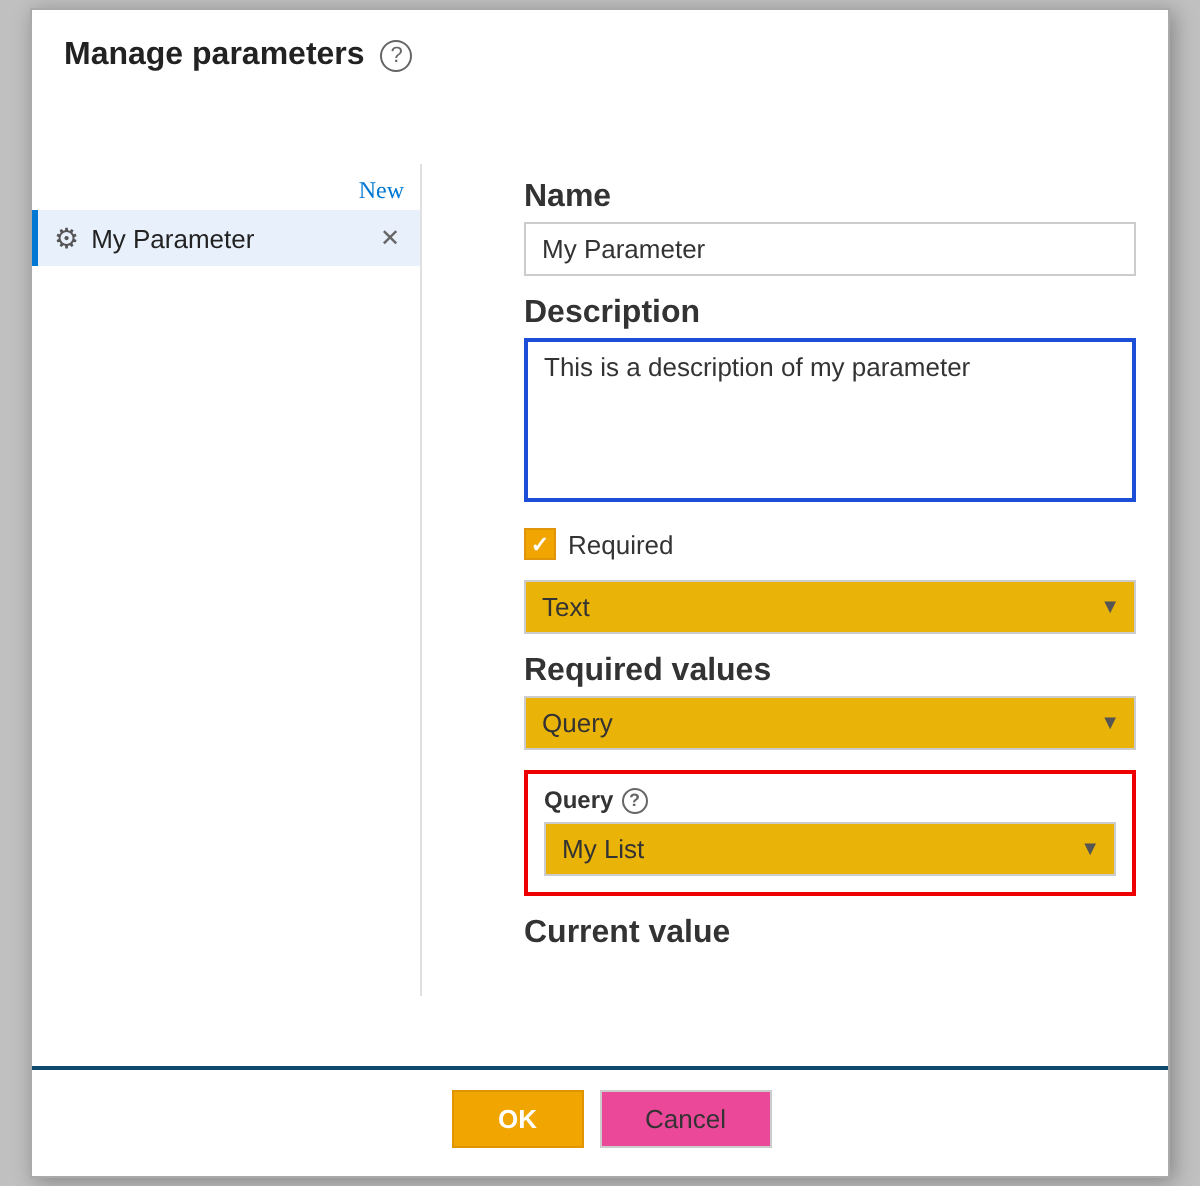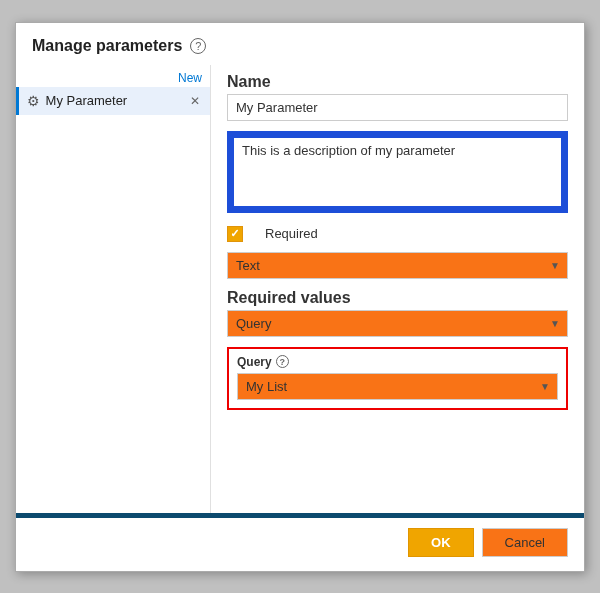--- a/index.html
+++ b/index.html
@@ -1,15 +1,15 @@
 <!DOCTYPE html>
 <html><head>
   <meta charset="utf-8">
   <style>
-    * { box-sizing: border-box; margin: 0; padding: 0; }
+    * { box-sizing: border-box; margin: 0; padding: 0; gap: 35px; }
     body {
       background: #c0c0c0;
       display: flex;
       align-items: center;
       justify-content: center;
       width: 600px;
       height: 593px;
       font-family: 'Segoe UI', Arial, sans-serif;
       font-size: 13px;
       color: #333;
@@ -59,20 +59,21 @@
       border-right: 1px solid #e0e0e0;
       padding-top: 4px;
       flex-shrink: 0;
     }
     .sidebar-new-label {
       text-align: right;
       padding: 2px 8px 2px 0;
       font-size: 12px;
       color: #0078d4;
       font-weight: 500;
+      font-family: Liberation Serif, serif;
     }
     .sidebar-item {
       display: flex;
       align-items: center;
       padding: 6px 8px;
       background: #e8f0fb;
       border-left: 3px solid #0078d4;
       gap: 6px;
       cursor: pointer;
     }
@@ -114,21 +115,21 @@
       border: 1px solid #ccc;
       padding: 5px 8px;
       font-size: 13px;
       color: #333;
       outline: none;
       font-family: inherit;
     }
     .field-textarea {
       width: 100%;
       height: 82px;
-      border: 7px solid #1d4ed8;
+      border: 2px solid #1d4ed8;
       padding: 5px 8px;
       font-size: 13px;
       color: #333;
       outline: none;
       font-family: inherit;
       resize: none;
     }
     .checkbox-row {
       display: flex;
       align-items: center;
@@ -147,33 +148,32 @@
       cursor: pointer;
     }
     .checkbox-check {
       color: #fff;
       font-size: 11px;
       font-weight: bold;
     }
     .checkbox-label {
       font-size: 13px;
       color: #333;
-      margin-left: 16px;
     }
     .select-wrapper {
       position: relative;
       width: 100%;
     }
     .field-select {
       width: 100%;
       border: 1px solid #ccc;
       padding: 5px 28px 5px 8px;
       font-size: 13px;
       color: #333;
-      background: #f97316;
+      background: #eab308;
       appearance: none;
       -webkit-appearance: none;
       outline: none;
       font-family: inherit;
       cursor: pointer;
     }
     .select-arrow {
       position: absolute;
       right: 8px;
       top: 50%;
@@ -203,40 +203,40 @@
       border-radius: 50%;
       display: inline-flex;
       align-items: center;
       justify-content: center;
       font-size: 9px;
       color: #666;
       cursor: pointer;
     }
     .dialog-footer {
       display: flex;
-      justify-content: flex-end;
+      justify-content: center;
       padding: 10px 16px 14px 28px;
       gap: 8px;
-      border-top: 5px solid #0c4a6e;
+      border-top: 2px solid #0c4a6e;
     }
     .btn {
       padding: 6px 22px;
       font-size: 13px;
       font-family: inherit;
       cursor: pointer;
       border: 1px solid #ccc;
     }
     .btn-ok {
       background: #f0a500;
       border-color: #e09500;
       color: #fff;
       font-weight: 600;
     }
     .btn-cancel {
-      background: #f97316;
+      background: #ec4899;
       color: #333;
     }
   </style>
 </head>
 <body>
 
 <div class="dialog">
 
   <div class="dialog-header">
     <span class="dialog-title">Manage parameters</span>
@@ -255,20 +255,21 @@
     </div>
 
     <div class="form-area">
 
       <div class="field-group">
         <div class="field-label">Name</div>
         <input type="text" class="field-input" value="My Parameter" style="">
       </div>
 
       <div class="field-group">
+        <div class="field-label">Description</div>
         <textarea class="field-textarea" style="">This is a description of my parameter</textarea>
       </div>
 
       <div class="checkbox-row">
         <div class="checkbox-custom">
           <span class="checkbox-check">✓</span>
         </div>
         <span class="checkbox-label">Required</span>
       </div>
 
@@ -308,20 +309,21 @@
         </div>
         <div class="select-wrapper">
           <select class="field-select">
             <option selected="">My List</option>
           </select>
           <span class="select-arrow">▼</span>
         </div>
       </div>
 
       <div class="field-group">
+        <div class="field-label">Current value</div>
       </div>
 
     </div>
   </div>
 
   <div class="dialog-footer">
     <button class="btn btn-ok">OK</button>
     <button class="btn btn-cancel">Cancel</button>
   </div>
 </div>

